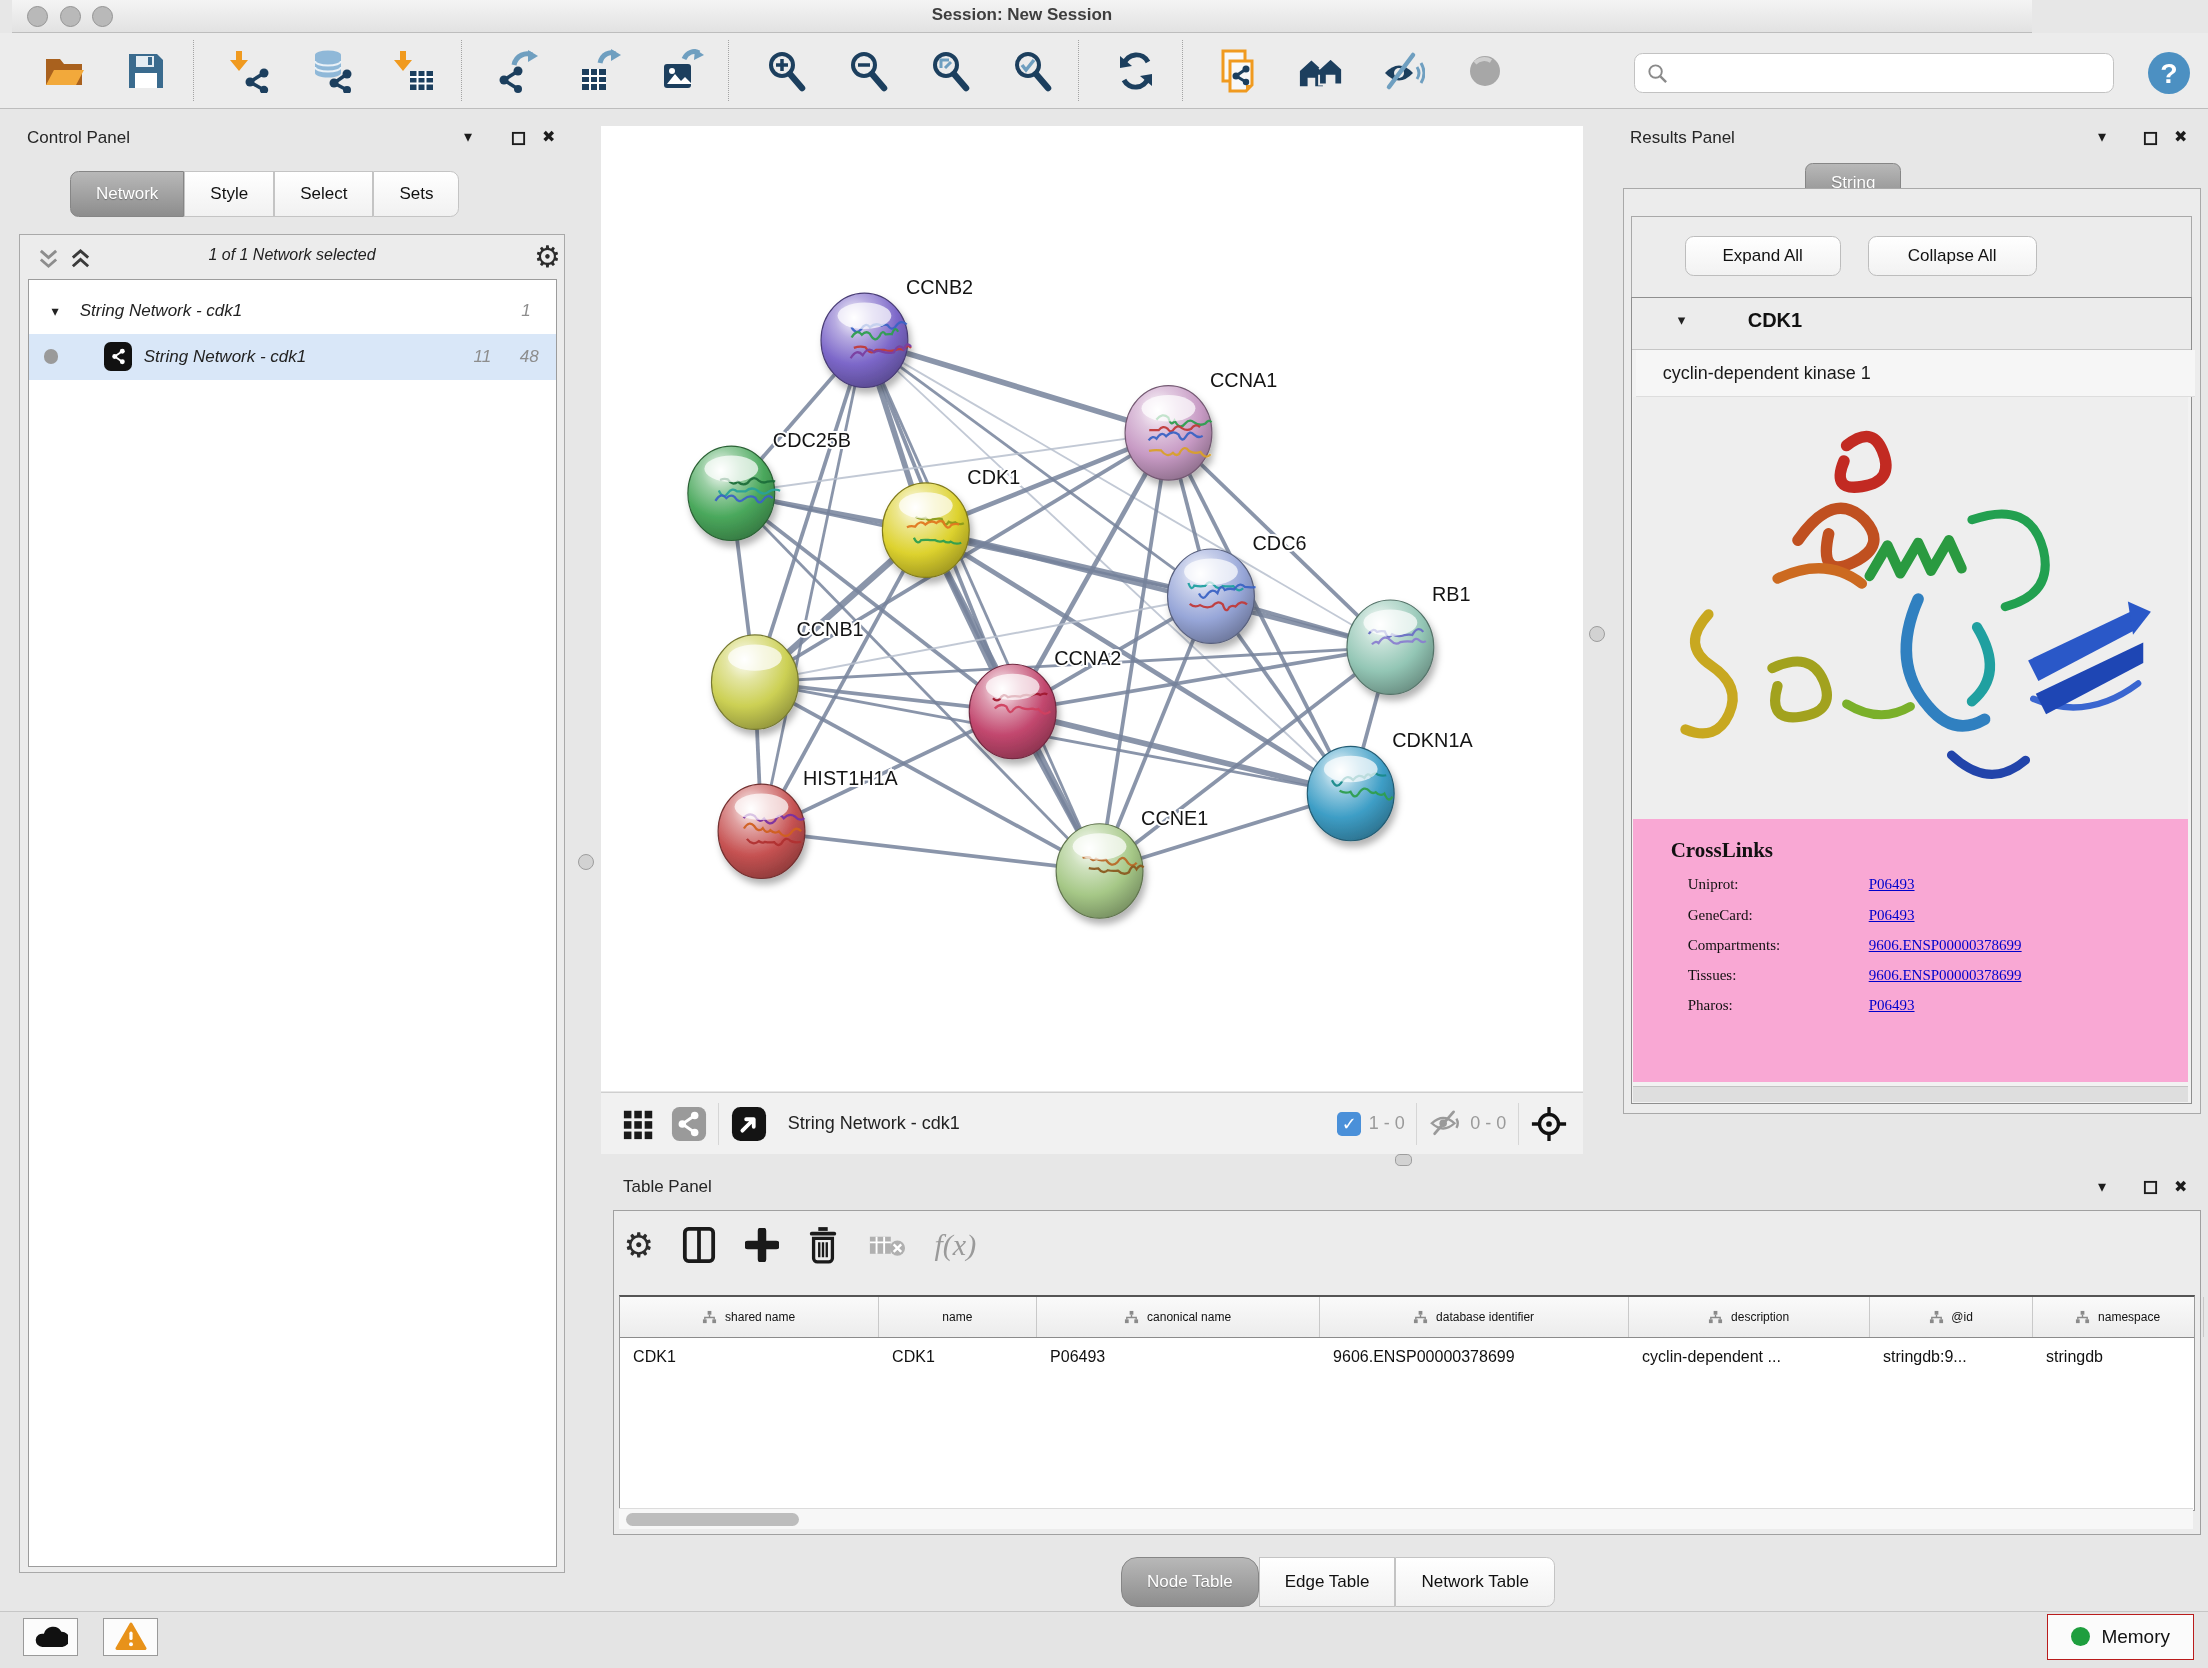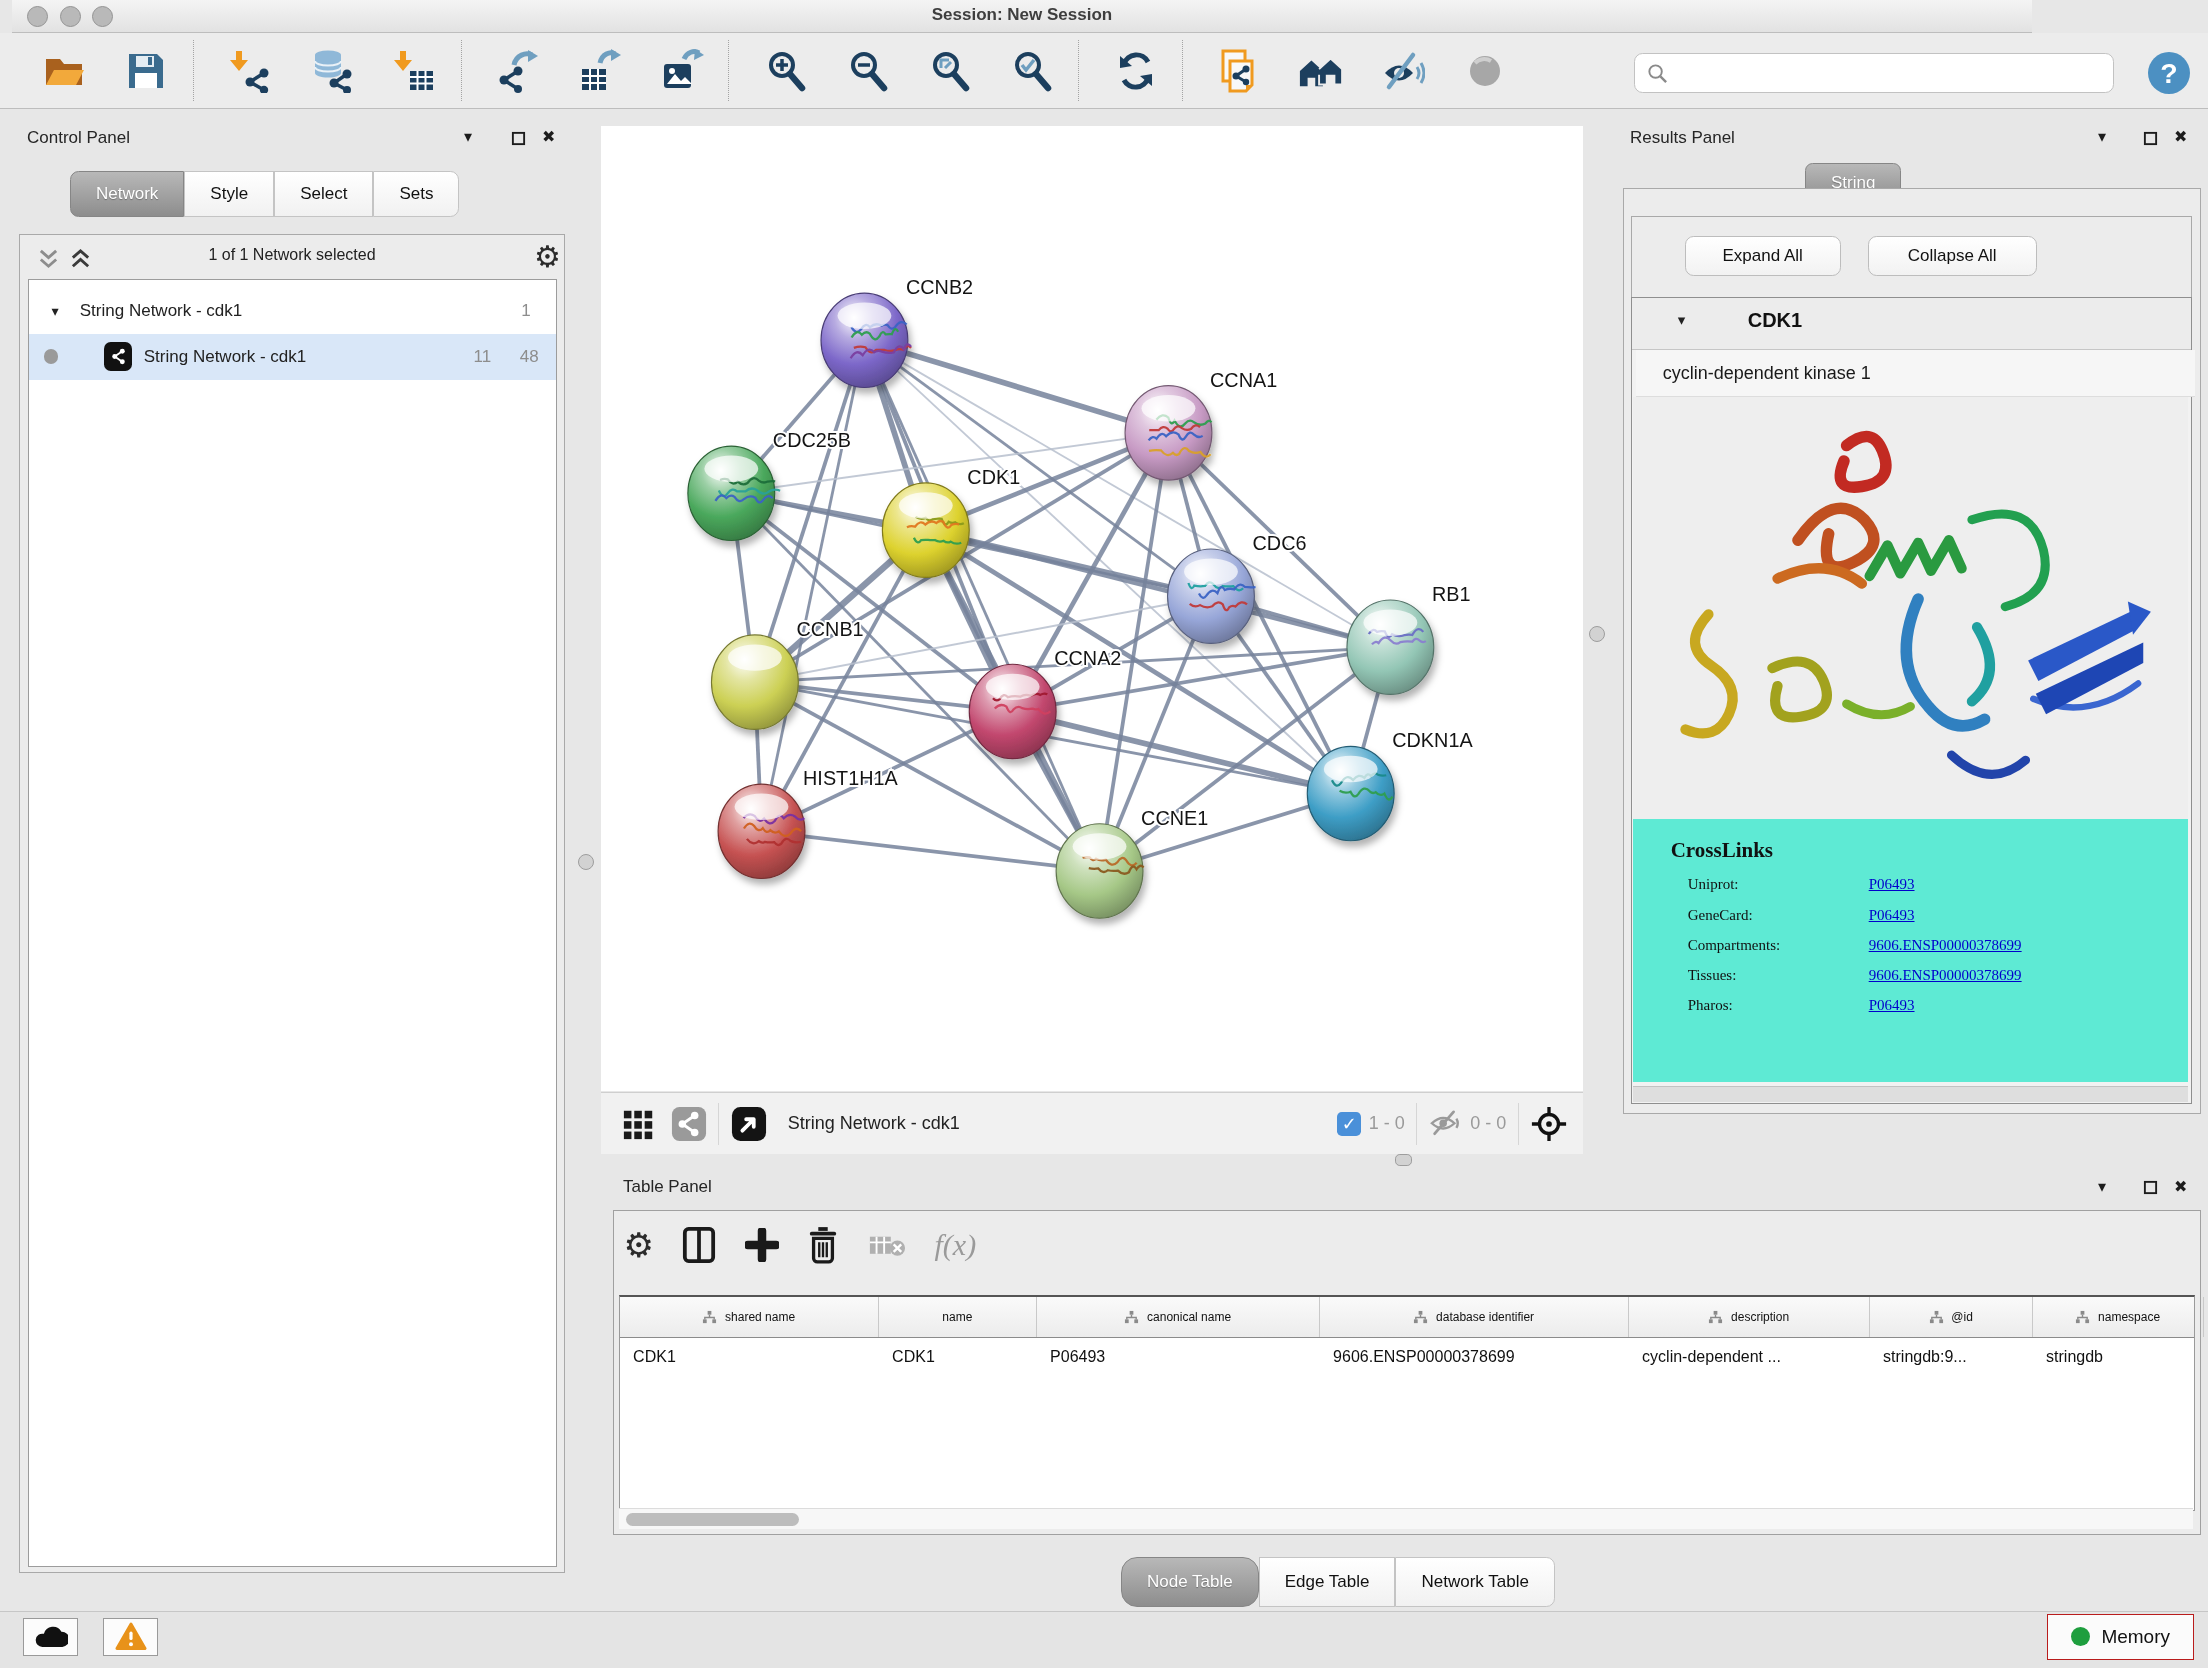--- a/index.html
+++ b/index.html
@@ -22,40 +22,40 @@
   
   .panel-title{font-size:17px;color:#262626;}
   .hicon{font-size:16px;color:#1c1c1c;}
   .seg{height:44px;line-height:44px;padding:0 25px;font-size:17px;background:linear-gradient(#ffffff,#f1f1f1);border:1px solid #c4c4c4;color:#111;text-align:center;}
   .seg.first{border-radius:8.6px 0 0 8.6px;}
   .seg.last{border-radius:0 8.6px 8.6px 0;}
   .seg.active{background:linear-gradient(#b8b8b8,#8d8d8d);color:#fff;border-color:#868686;text-shadow:0 1px 1px rgba(0,0,0,.3);}
   .wbtn{background:linear-gradient(#ffffff,#f2f2f2);border:1px solid #bdbdbd;border-radius:8.6px;font-size:17px;color:#111;text-align:center;}
   .dot-handle{width:14.3px;height:14.3px;border-radius:50%;background:#d2d2d2;border:1px solid #9d9d9d;}
   
-  .cp-box{left:19px;top:234px;width:544px;height:1337px;background:#ececec;border:1px solid #a9a9a9;}
+  .cp-box{left:19px;top:234px;width:544px;height:1337px;background:#ececec;border:1px solid #a9a9a9;font-style:italic;}
   .cp-toolrow{left:0;top:7.6px;width:100%;height:34px;}
   .cp-list{left:7.6px;top:44px;width:527px;height:1286px;background:#ffffff;border:1px solid #9c9c9c;}
   .tree-row{width:100%;height:46px;display:flex;align-items:center;font-size:17px;}
   .tree-row.selected{background:#d9e7f8;}
   .share-badge{width:28.5px;height:28.5px;border-radius:6.7px;background:#111;display:flex;align-items:center;justify-content:center;}
   
   .netview{left:601px;top:126px;width:982px;height:965px;background:#ffffff;}
   .netbar{left:601px;top:1092px;width:982px;height:61px;background:#f1f1f1;border-top:1px solid #cfcfcf;display:flex;align-items:center;}
   .nb-sep{width:1px;height:42px;background:#d6d6d6;margin:0 11.4px;}
   .nb-count{font-size:18px;color:#9a9a9a;margin-left:7.6px;}
   .checkbox{width:24px;height:24px;border-radius:4.8px;background:#4a90d9;color:#fff;font-size:18px;font-weight:bold;text-align:center;line-height:24px;}
   
   .rp-outer{left:1623px;top:188px;width:576px;height:924px;background:#ececec;border:1px solid #a9a9a9;}
   .rp-box1{left:6.7px;top:27px;width:559px;height:80px;background:#ececec;border:1px solid #a9a9a9;}
   .rp-box2{left:6.7px;top:108px;width:559px;height:805px;background:#f2f2f2;border:1px solid #8f8f8f;}
   .rp-entry-head{left:0;top:0;width:100%;height:51px;border-bottom:1px solid #c6c6c6;background:#ececec;}
   .rp-desc{left:4px;top:52px;width:100%;height:46px;background:#f6f6f6;border-bottom:1px solid #dddddd;display:flex;align-items:center;}
   .rp-img{left:1px;top:99px;width:555px;height:422px;background:#eeeeee;}
-  .rp-cross{left:1px;top:521px;width:555px;height:263px;background:#5eead4;font-family:"Liberation Serif","DejaVu Serif",serif;}
+  .rp-cross{left:1px;top:521px;width:555px;height:263px;background:#f9a8d4;font-family:"Liberation Serif","DejaVu Serif",serif;}
   .cl-row{display:flex;font-size:15px;margin:13.3px 0 0 55px;}
   .cl-label{width:181px;color:#111;}
   .cl-link{color:#0000cc;text-decoration:underline;}
   .rp-scrollstrip{left:1px;top:788px;width:555px;height:15px;background:#dedede;border-top:1px solid #c2c2c2;}
   
   .tp-box{left:613px;top:1210px;width:1586px;height:323px;background:#ececec;border:1px solid #a0a0a0;}
   .tp-toolrow{left:9.5px;top:7.6px;height:53px;display:flex;align-items:center;gap:28.5px;}
   .tp-table{left:4.8px;top:84px;width:1574px;height:213px;background:#fff;border:1px solid #9a9a9a;border-top:2.9px solid #555;}
   .th-row{display:flex;height:40px;background:linear-gradient(#fafafa,#ececec);border-bottom:1px solid #8b8b8b;}
   .th-cell{display:flex;align-items:center;justify-content:center;gap:7.6px;font-size:12px;color:#111;border-right:1px solid #c9c9c9;box-sizing:border-box;overflow:hidden;white-space:nowrap;}

